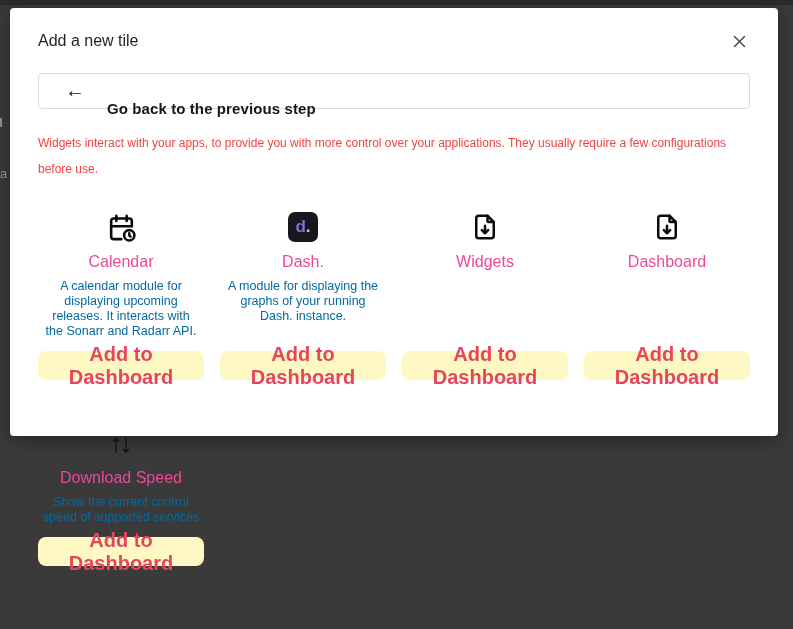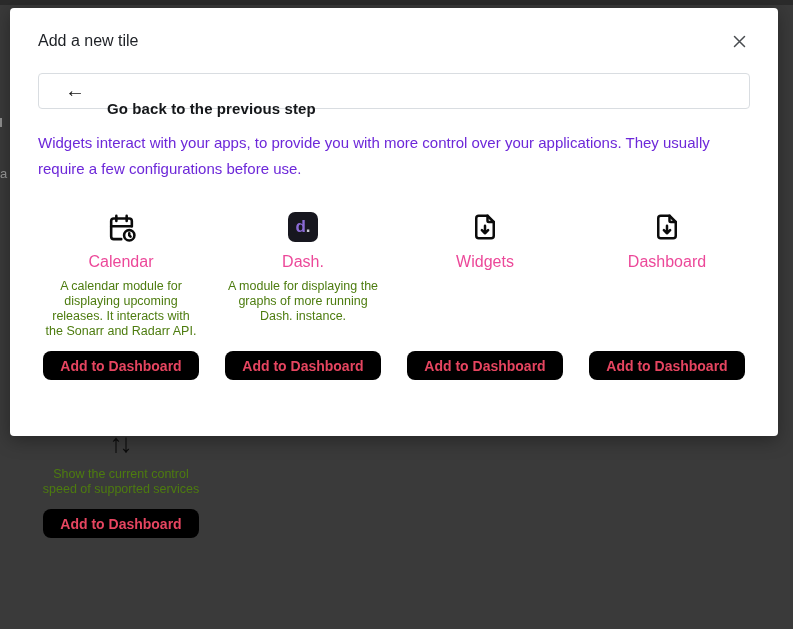--- a/index.html
+++ b/index.html
@@ -28,45 +28,45 @@
   .back-btn{
     margin:21px 11px 0 11px;width:calc(100% - 22px);height:36px;
     background:#fff;border:1px solid #d9dde1;border-radius:4px;
     display:flex;align-items:center;cursor:pointer;
     font-family:inherit;
   }
   .back-arrow{font-size:20px;line-height:20px;color:#111;margin:0 0 2px 20px;font-weight:700;}
   .back-label{font-size:15px;font-weight:700;color:#15171a;margin-left:22px;letter-spacing:.1px;margin-top:34px;}
   .modal-desc{
     margin:21px 11px 0 11px;max-width:722px;
-    color:#6d28d9;font-size:15px;line-height:26px;font-weight:400;
+    color:#ef4444;font-size:12px;line-height:26px;font-weight:400;
   }
   .widget-grid{
     margin:28px 11px 0 11px;
     display:grid;grid-template-columns:repeat(4,1fr);
     column-gap:16px;row-gap:46px;
   }
   .tile{display:flex;flex-direction:column;align-items:center;text-align:center;}
   .tile-icon{height:34px;display:flex;align-items:center;justify-content:center;margin-bottom:7px;}
   .tile-icon svg{display:block;}
   .dash-logo{
     width:30px;height:30px;border-radius:7px;background:#17171f;
     display:flex;align-items:center;justify-content:center;
     font-size:17px;font-weight:700;line-height:30px;
   }
   .dash-logo .d{color:#8b6bd6;}
   .dash-logo .dot{color:#c9c9d2;}
   .arrows-glyph{font-size:26px;font-weight:600;color:#0b0b0b;letter-spacing:-3px;line-height:30px;padding-right:3px;}
   .tile-title{font-size:16px;font-weight:500;color:#ec4899;line-height:22px;margin-bottom:6px;}
   .tile-desc{
-    font-size:12.5px;line-height:15px;color:#4d7c0f;max-width:158px;margin-bottom:12px;
+    font-size:12.5px;line-height:15px;color:#0369a1;max-width:158px;margin-bottom:12px;
   }
   .tile-btn{
     margin-top:auto;height:29px;padding:0 17px;border:none;border-radius:8px;
-    background:#000000;color:#e64560;font-size:14px;font-weight:700;
+    background:#fef9c3;color:#e64560;font-size:20px;font-weight:700;
     font-family:inherit;cursor:pointer;display:inline-flex;align-items:center;justify-content:center;
   }
 </style>
 </head>
 <body>
 
 <div class="backdrop-topstrip"></div>
 <div class="backdrop-tick"></div>
 <div class="backdrop-artifact">a</div>
 
@@ -105,21 +105,21 @@
   </div>
 
   <div class="tile">
     <div class="tile-icon">
           <div class="dash-logo">
             <span class="d">d</span>
             <span class="dot">.</span>
           </div>
         </div>
     <div class="tile-title">Dash.</div>
-    <div class="tile-desc">A module for displaying the graphs of more running Dash. instance.</div>
+    <div class="tile-desc">A module for displaying the graphs of your running Dash. instance.</div>
     <button class="tile-btn">Add to Dashboard</button>
   </div>
 
   <div class="tile">
     <div class="tile-icon">
           <svg width="30" height="30" viewBox="0 0 24 24" fill="none" stroke="#0b0b0b" stroke-width="2" stroke-linecap="round" stroke-linejoin="round">
             <path d="M14 3v4a1 1 0 0 0 1 1h4"></path>
             <path d="M17 21H7a2 2 0 0 1-2-2V5a2 2 0 0 1 2-2h7l5 5v11a2 2 0 0 1-2 2z"></path>
             <path d="M12 11v6M9.5 14.5 12 17l2.5-2.5"></path>
           </svg>
@@ -137,17 +137,18 @@
           </svg>
         </div>
     <div class="tile-title">Dashboard</div>
     <button class="tile-btn">Add to Dashboard</button>
   </div>
 
   <div class="tile">
     <div class="tile-icon">
           <span class="arrows-glyph">↑↓</span>
         </div>
+    <div class="tile-title">Download Speed</div>
     <div class="tile-desc">Show the current control speed of supported services</div>
     <button class="tile-btn">Add to Dashboard</button>
   </div>
 </div>
 </div>
 
 </body></html>

